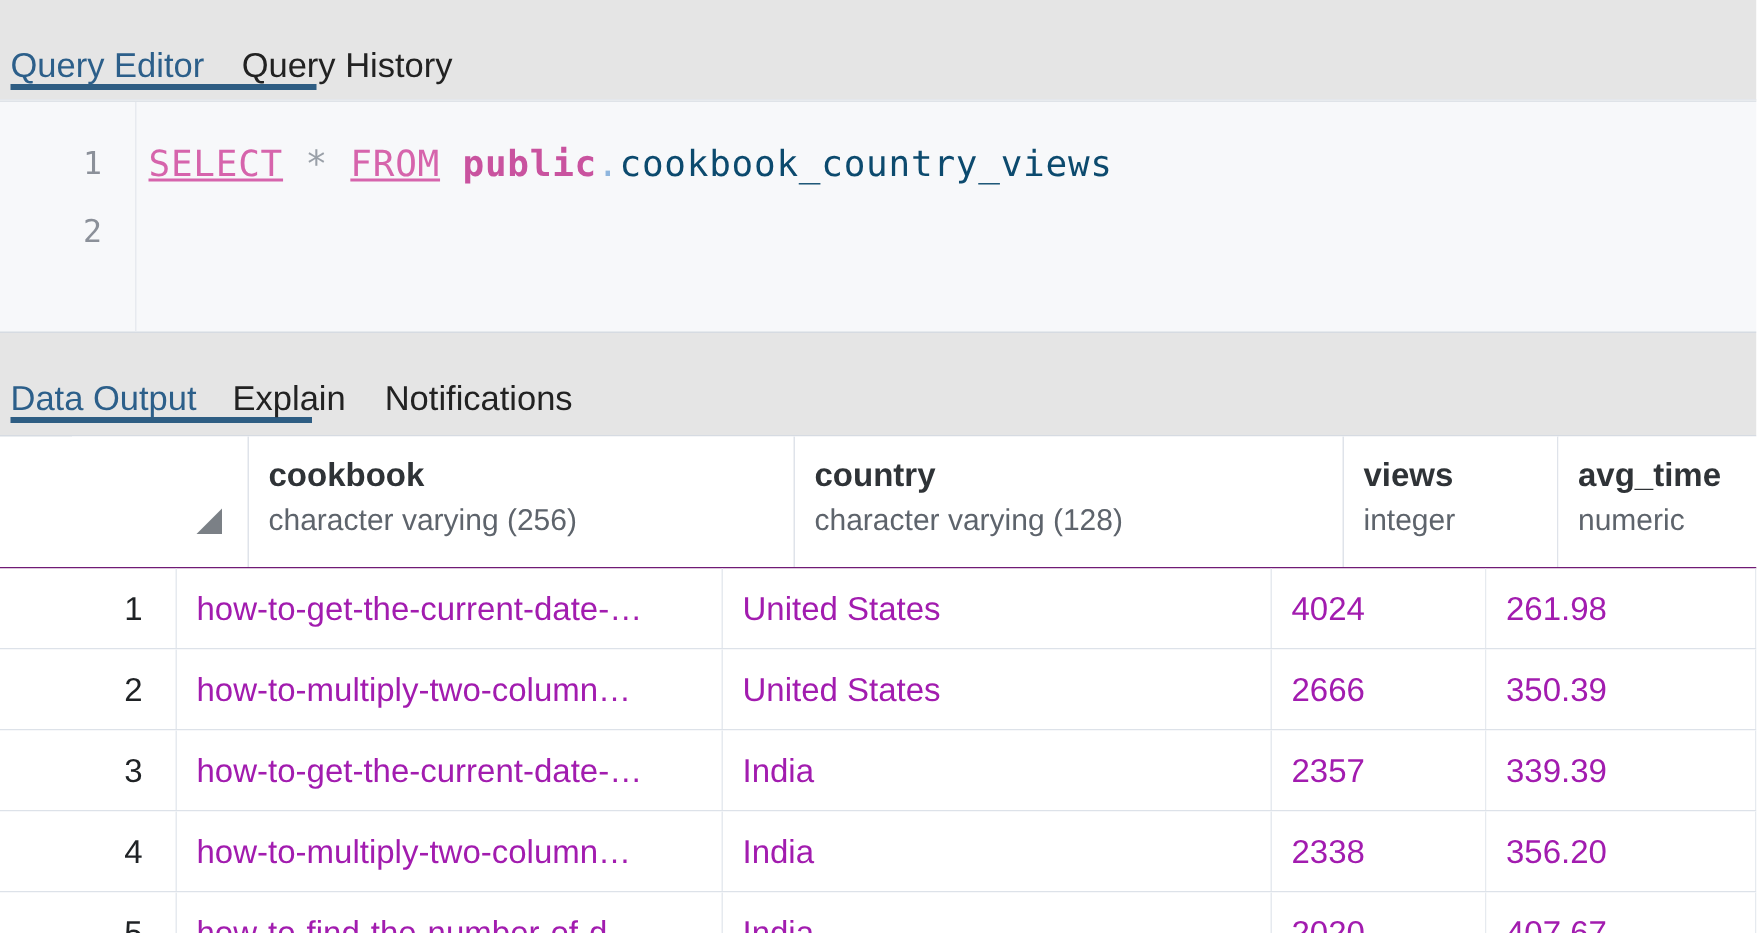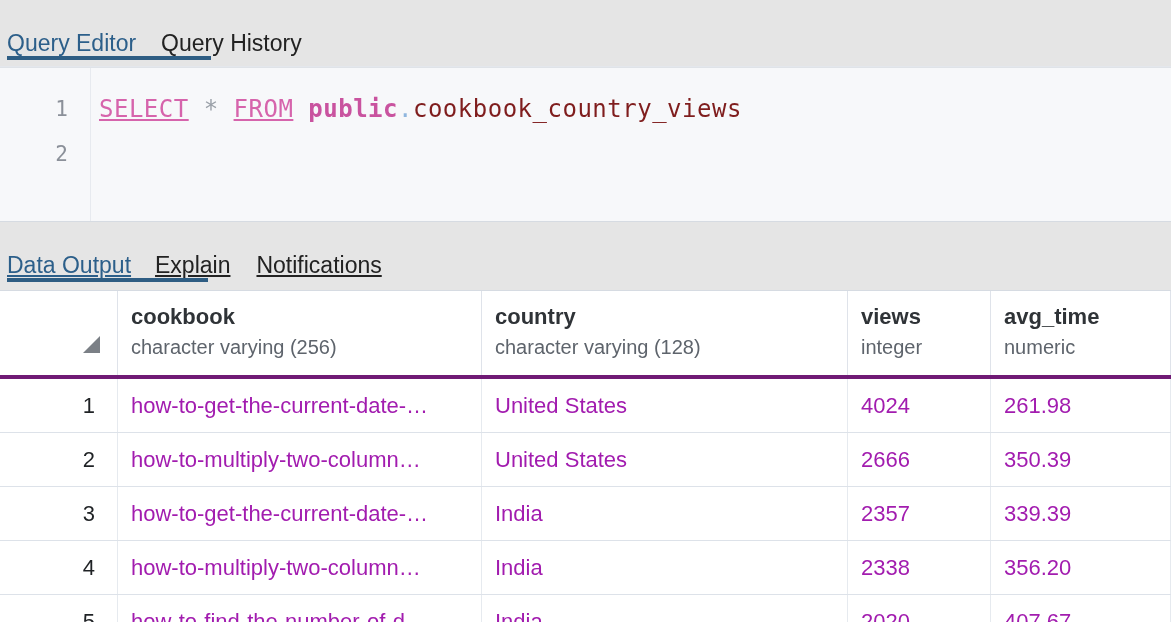--- a/index.html
+++ b/index.html
@@ -74,40 +74,40 @@
     font-family: "DejaVu Sans Mono", monospace;
     font-size: 24px;
     line-height: 45px;
     letter-spacing: 0.5px;
     white-space: pre;
   }
   .tok-keyword  { color: #d664ac; text-decoration: underline; }
   .tok-operator { color: #9aa0a8; }
   .tok-schema   { color: #c9539f; font-weight: bold; }
   .tok-punct    { color: #8fb6de; }
-  .tok-table    { color: #7f1d1d; }
+  .tok-table    { color: #0c4a6e; }
 
   
   #output-tabbar { height: 68px; }
-  #output-tabbar .tab { padding-top: 18px; text-decoration: underline; }
+  #output-tabbar .tab { padding-top: 18px; }
   #tab-data-output { margin-left: 7px; }
   #tab-data-output .tab-underline { top: 42px; left: 0; width: 201px; }
   #tab-explain { margin-left: 24px; }
   #tab-messages { margin-left: 26px; }
   #tab-notifications { margin-left: 26px; }
 
   
   #data-grid {
     position: relative;
     width: 1171px;
     border-top: 1px solid #d6dbe2;
   }
   .grid-row { display: flex; }
 
-  .grid-head-row { height: 88px; border-bottom: 4px solid #701a75; }
+  .grid-head-row { height: 88px; border-bottom: 1px solid #701a75; padding-left: 48px; }
   .grid-head-row .cell {
     border-right: 1px solid #dfe3ea;
     padding: 11px 13px 0 13px;
     background: #ffffff;
     overflow: hidden;
   }
   .col-name {
     font-size: 22px; font-weight: bold; color: #2f3337;
     line-height: 30px; white-space: nowrap;
   }

